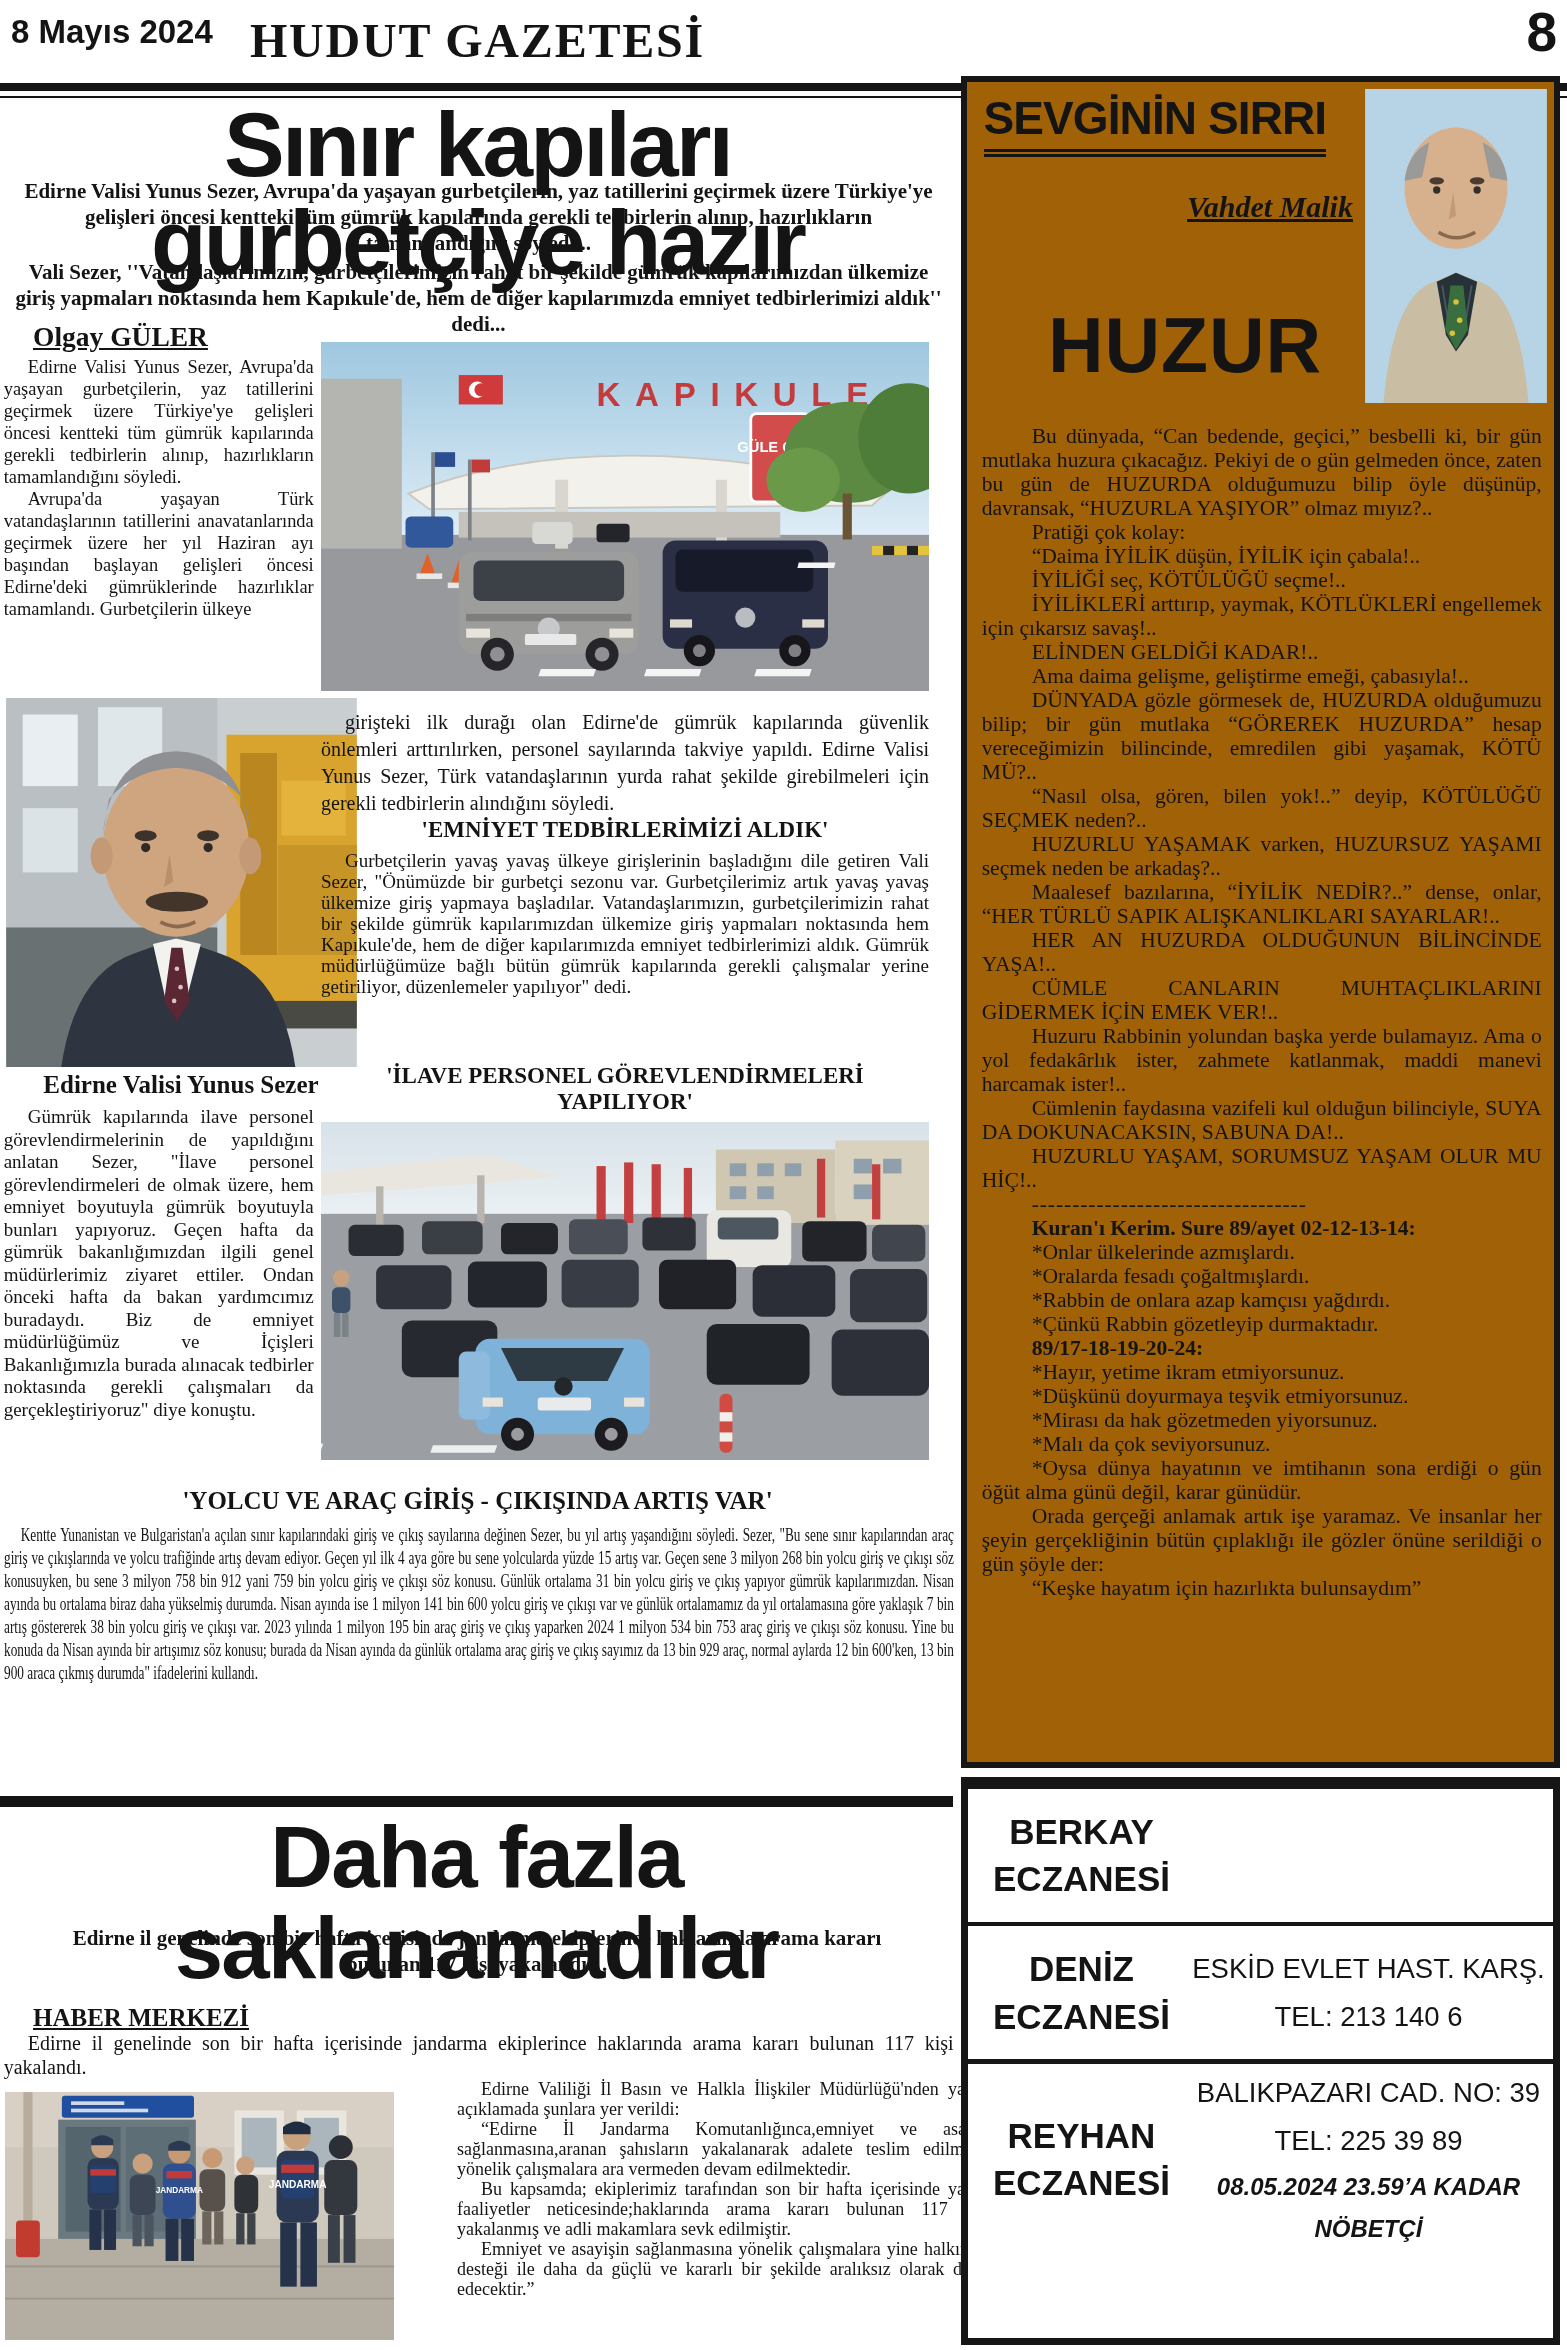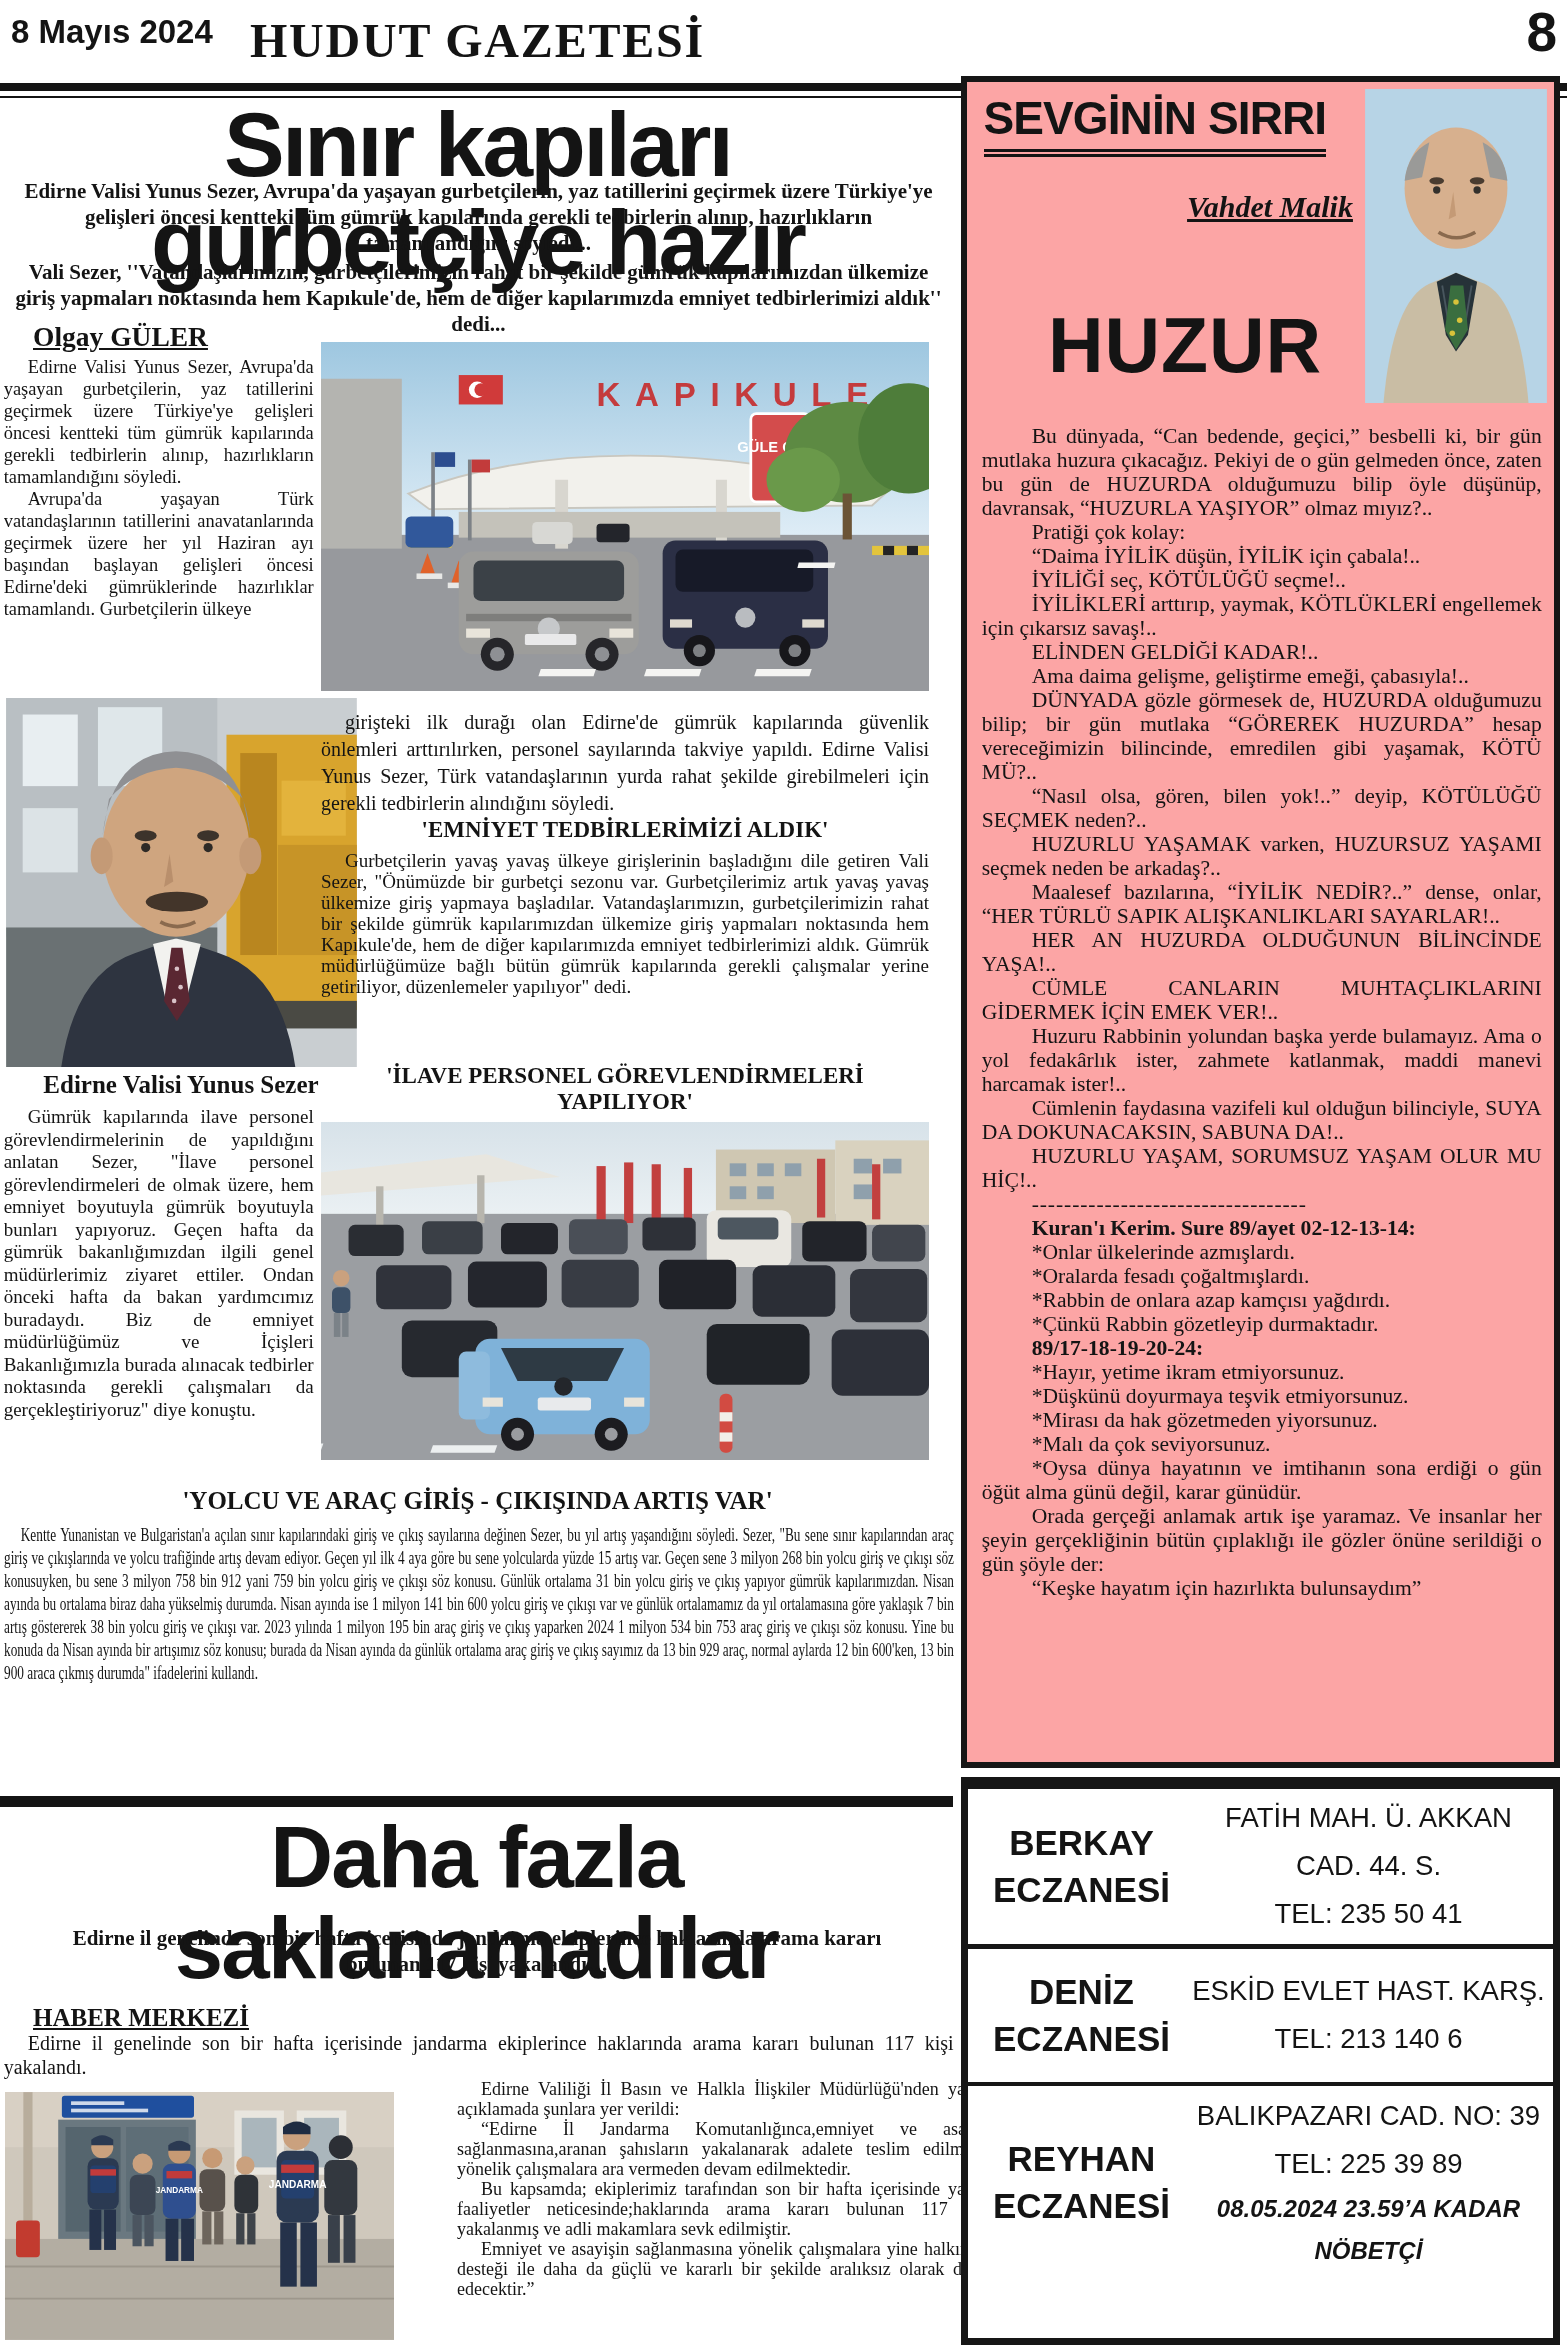--- a/index.html
+++ b/index.html
@@ -46,21 +46,21 @@
   
   .rule2{left:0;top:1796px;width:953px;height:11px;background:#141414;}
   .h2{left:0;top:1811px;width:953px;font-size:87px;font-weight:700;letter-spacing:-1.8px;text-align:center;line-height:1.05;}
   .lede3{left:37px;top:1925px;width:880px;font-size:21px;line-height:26px;font-weight:700;text-align:center;}
   .byline2{left:33px;top:2004px;font-size:25px;}
   .pfull{left:3.7px;top:2031px;width:950px;font-size:20px;line-height:24px;}
   .photo-jandarma{left:4.6px;top:2092px;width:389px;height:248px;}
   .quotecol{left:409px;top:2079px;width:544px;height:266px;font-size:18px;line-height:20px;overflow:hidden;margin-left:48px;}
 
   
-  .colbox{left:961px;top:76px;width:599px;height:1692px;border:6.4px solid #161616;box-sizing:border-box;background:#fca5a5;}
+  .colbox{left:961px;top:76px;width:599px;height:1692px;border:6.4px solid #161616;box-sizing:border-box;background:#a16207;}
   .kicker{display:inline-block;margin:9.2px 0 0 16.5px;font-size:46px;font-weight:800;letter-spacing:-0.9px;
           border-bottom:8.3px double #141414;padding-bottom:3.7px;}
   .author{position:absolute;left:193px;top:108px;width:220px;text-align:center;font-size:30px;font-weight:700;
           font-style:italic;text-decoration:underline;}
   .colphoto{position:absolute;top:7.3px;right:7.3px;width:182px;height:314px;}
   .huzur{position:absolute;left:81px;top:219px;font-size:77px;font-weight:700;letter-spacing:0.9px;}
   .colbody{position:absolute;left:14.7px;top:342px;width:560px;height:1330px;font-size:21.6px;line-height:24px;
            text-align:justify;overflow:hidden;}
   .colbody p{margin:0;text-indent:50px;}
   .colbody p.bold{font-weight:700;}
@@ -485,24 +485,20 @@
       </div>
   </section>
 
   <section class="abs pharmbox sans">
     <div class="pharmdiv"></div>
     <div class="pharmrow">
       <div class="pname">
         <div>BERKAY</div>
         <div>ECZANESİ</div>
       </div>
-      <div class="pdetail">
-        <div>FATİH MAH. Ü. AKKAN CAD. 44. S.</div>
-        <div>TEL: 235 50 41</div>
-      </div>
     </div>
     <div class="pharmdiv"></div>
     <div class="pharmrow">
       <div class="pname">
         <div>DENİZ</div>
         <div>ECZANESİ</div>
       </div>
       <div class="pdetail">
         <div>ESKİD EVLET HAST. KARŞ.</div>
         <div>TEL: 213 140 6</div>

